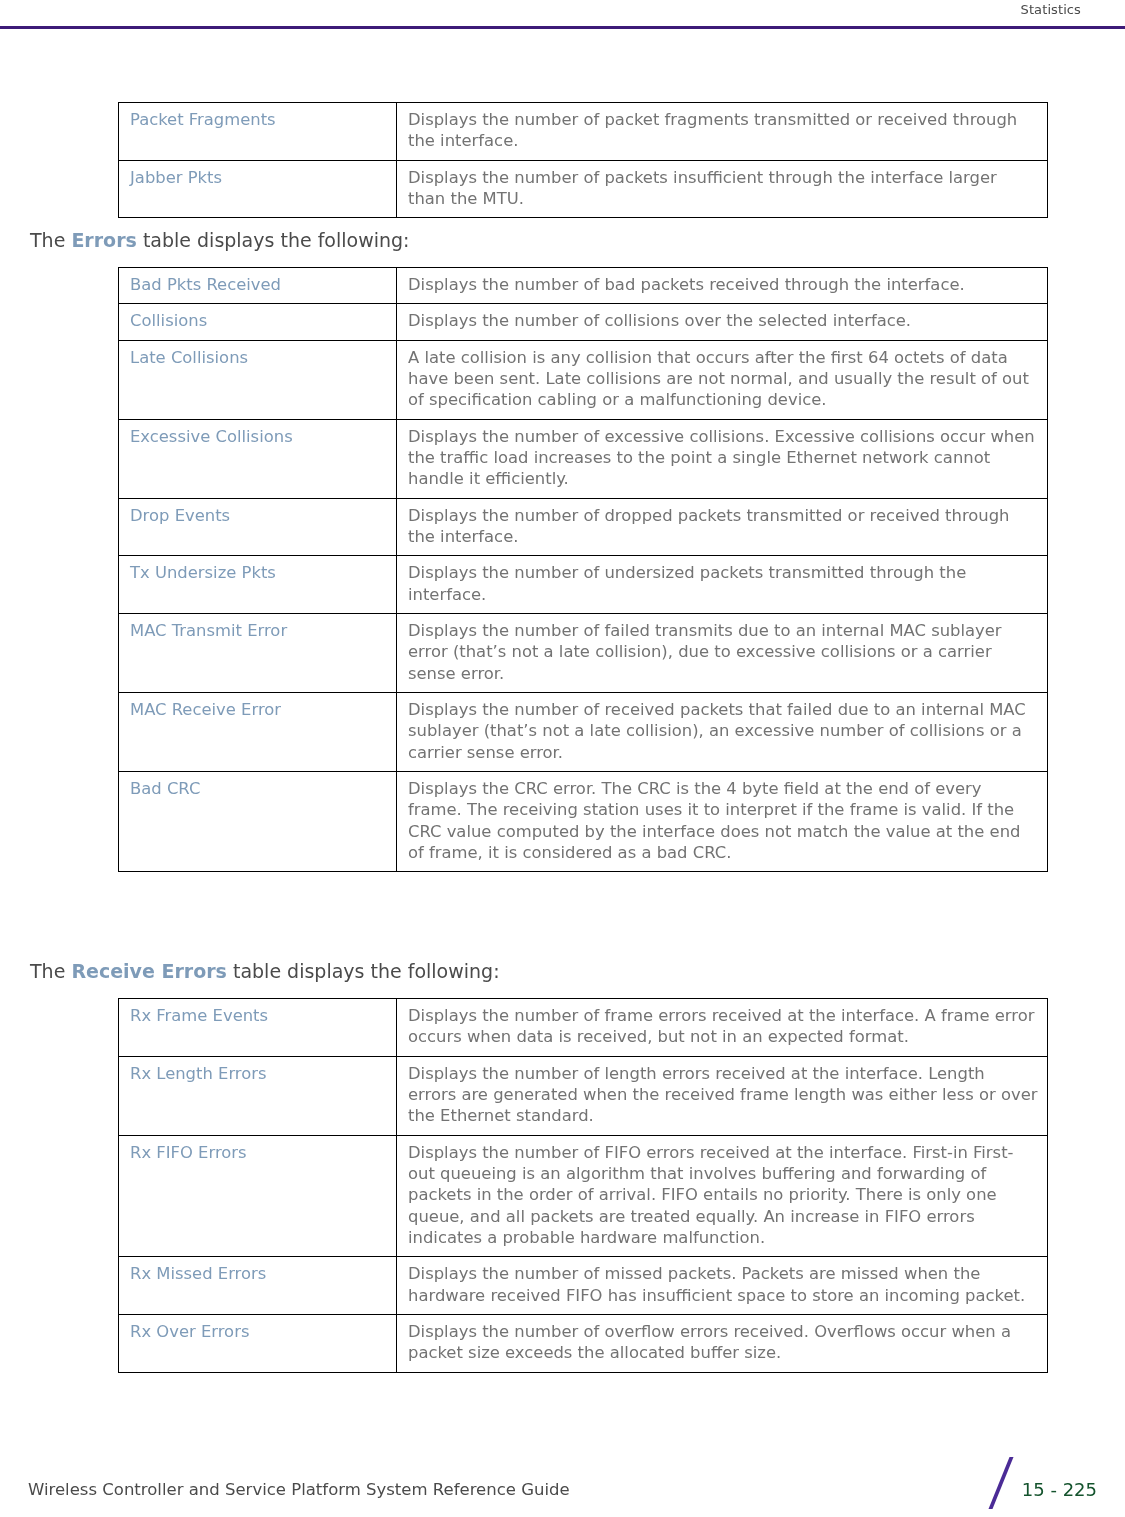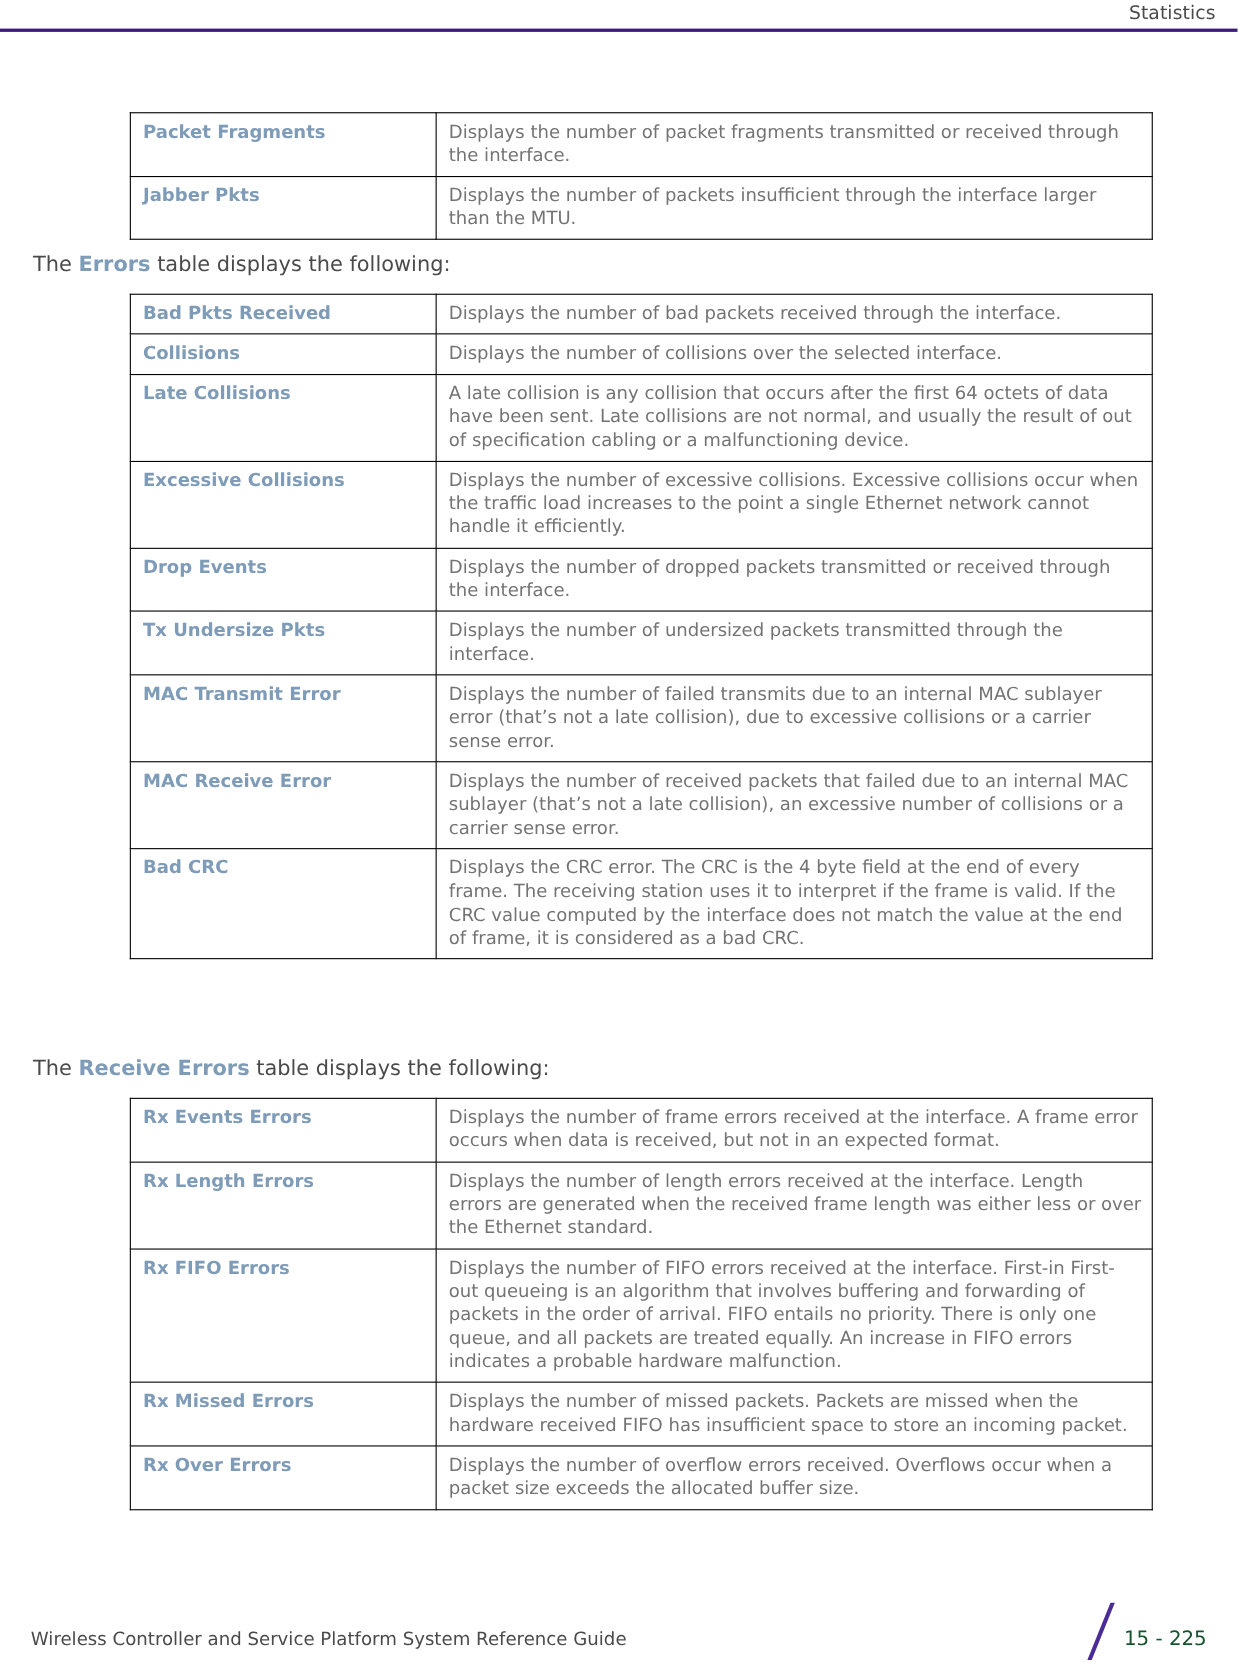--- a/index.html
+++ b/index.html
@@ -19,23 +19,23 @@
   
   .page-header {
     position: absolute;
     top: 0;
     left: 0;
     width: 1125px;
     height: 28px;
   }
   .header-title {
     position: absolute;
-    right: 20px;
+    right: 44px;
     top: 2px;
-    font-size: 17px;
+    font-size: 13px;
     color: #4a4a4a;
     letter-spacing: 0.1px;
     white-space: nowrap;
   }
   .header-rule {
     position: absolute;
     top: 26px;
     left: 0;
     width: 1125px;
     height: 2.5px;
@@ -66,21 +66,21 @@
   .spec-table td {
     border: 1.2px solid #000000;
     vertical-align: top;
     padding: 6px 9px 8px 11px;
     font-size: 16.4px;
     line-height: 1.30;
   }
   .spec-table td.label-cell {
     width: 257px;
     color: #7e9bb8;
-    font-weight: bold;
+    font-weight: normal;
     font-size: 16.4px;
     white-space: nowrap;
   }
   .spec-table td.desc-cell {
     color: #737373;
   }
 
   .t1 { position: absolute; top: 102px;  left: 0; }
   .p1 { position: absolute; top: 228px;  left: 0; }
   .t2 { position: absolute; top: 267px;  left: 0; }
@@ -187,21 +187,21 @@
       <td class="desc-cell">Displays the CRC error. The CRC is the 4 byte field at the end of every frame. The receiving station uses it to interpret if the frame is valid. If the CRC value computed by the interface does not match the value at the end of frame, it is considered as a bad CRC.</td>
     </tr>
   </tbody>
 </table>
 
 <p class="para p2"><span>The </span><span class="kw">Receive Errors</span><span> table displays the following:</span></p>
 
 <table class="spec-table t3">
   <tbody>
     <tr>
-      <td class="label-cell">Rx Events Errors</td>
+      <td class="label-cell">Rx Frame Events</td>
       <td class="desc-cell">Displays the number of frame errors received at the interface. A frame error occurs when data is received, but not in an expected format.</td>
     </tr>
     <tr>
       <td class="label-cell">Rx Length Errors</td>
       <td class="desc-cell">Displays the number of length errors received at the interface. Length errors are generated when the received frame length was either less or over the Ethernet standard.</td>
     </tr>
     <tr>
       <td class="label-cell">Rx FIFO Errors</td>
       <td class="desc-cell">Displays the number of FIFO errors received at the interface. First-in First-out queueing is an algorithm that involves buffering and forwarding of packets in the order of arrival. FIFO entails no priority. There is only one queue, and all packets are treated equally. An increase in FIFO errors indicates a probable hardware malfunction.</td>
     </tr>

